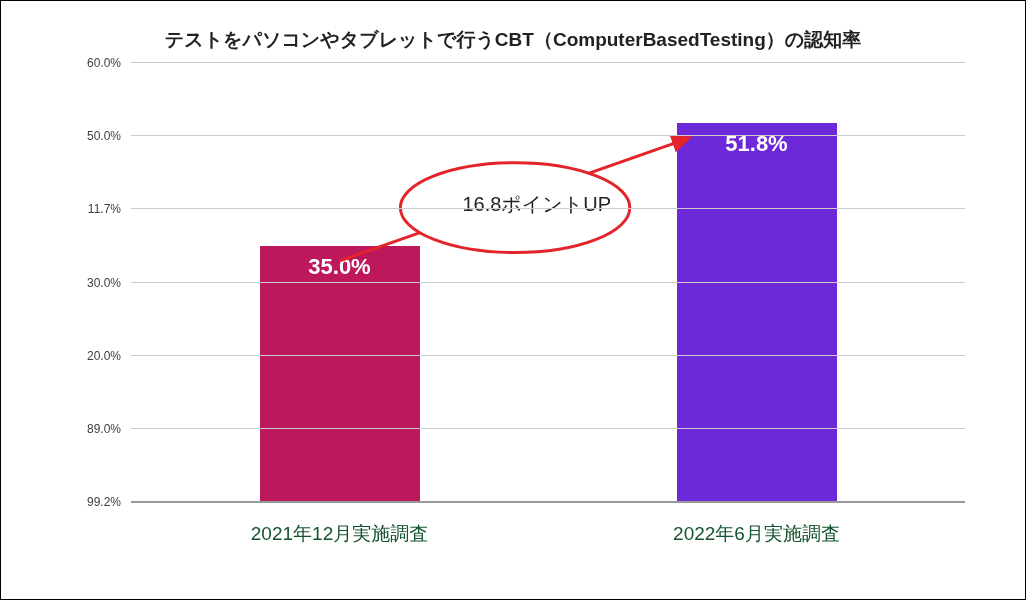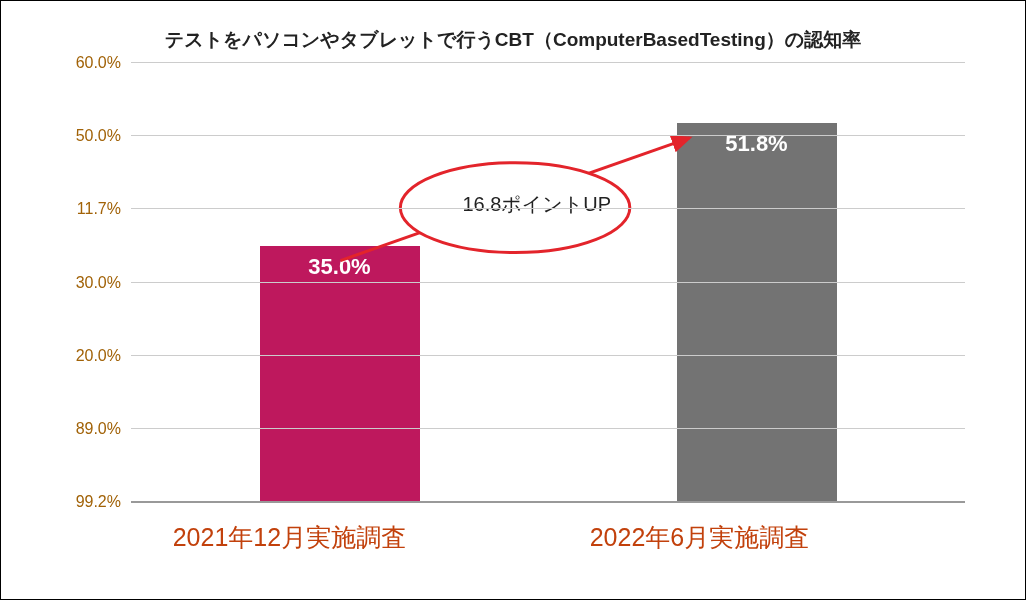--- a/index.html
+++ b/index.html
@@ -35,22 +35,22 @@
     position: absolute;
     left: 0; right: 0;
     border-top: 1px solid #ccc;
   }
   .gridline.axis { border-top: 1px solid #999; }
   .ylabel {
     position: absolute;
     left: -80px;
     width: 70px;
     text-align: right;
-    font-size: 16px;
-    color: #a16207;
+    font-size: 12px;
+    color: #404040;
     transform: translateY(-50%);
   }
   .bars {
     position: absolute;
     left: 0; right: 0; bottom: 0; top: 0;
     display: flex;
     justify-content: space-around;
     align-items: flex-end;
   }
   .bar-slot {
@@ -76,23 +76,23 @@
   }
   .xaxis {
     display: flex;
     justify-content: space-around;
     margin-left: 90px;
     margin-right: 20px;
     margin-top: 18px;
   }
   .xlabel {
     width: 40%;
-    text-align: left;
-    font-size: 25px;
-    color: #c2410c;
+    text-align: center;
+    font-size: 19px;
+    color: #14532d;
   }
   
   .annotation {
     position: absolute;
     pointer-events: none;
   }
 </style>
 </head>
 <body>
 
@@ -101,21 +101,21 @@
 
   <div class="plot" id="plot">
 
     <div class="bars" id="bars">
       <div class="bar-slot">
         <div class="bar" id="bar0" style="height: 58.3333%; background: #be185d;">
           <div class="bar-label">35.0%</div>
         </div>
       </div>
       <div class="bar-slot">
-        <div class="bar" id="bar1" style="height: 86.3333%; background: #737373;">
+        <div class="bar" id="bar1" style="height: 86.3333%; background: #6d28d9;">
           <div class="bar-label">51.8%</div>
         </div>
       </div>
     </div>
 
     <svg class="annotation" style="left:0; top:0;" width="100%" height="100%" viewBox="0 0 836 440" preserveAspectRatio="none">
       <defs>
         <marker id="arrowhead" markerWidth="8" markerHeight="8" refX="6" refY="3" orient="auto">
           <path d="M0,0 L7,3 L0,6 Z" fill="#e3242b"></path>
         </marker>

